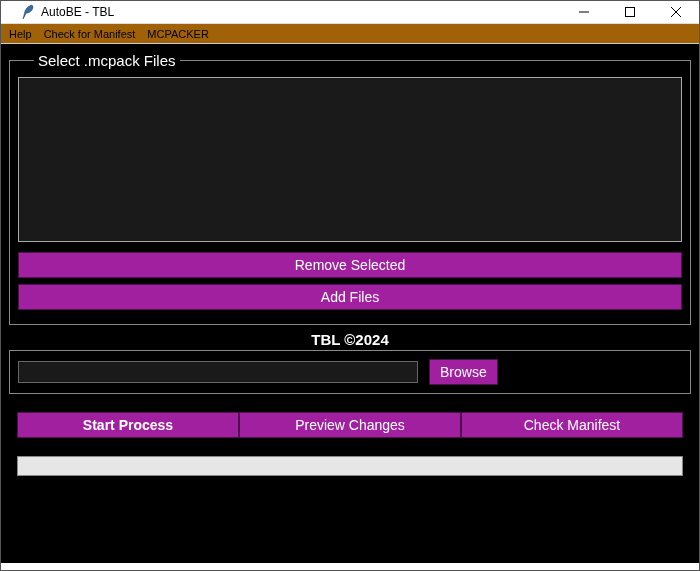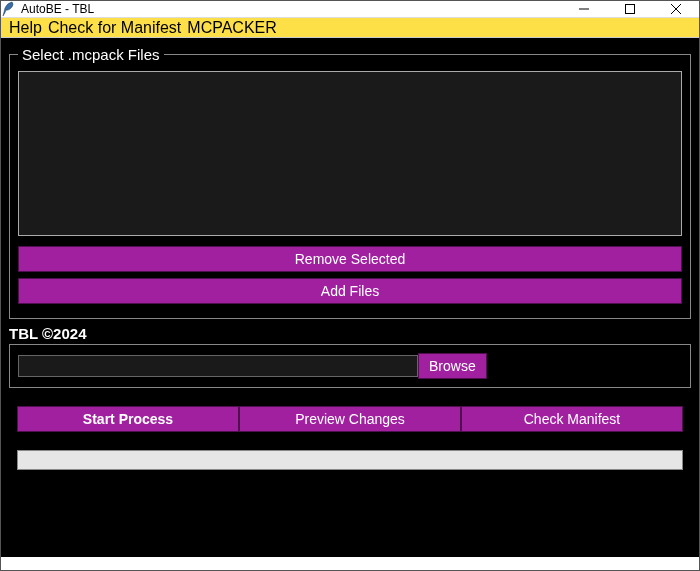--- a/index.html
+++ b/index.html
@@ -5,67 +5,68 @@
   * { box-sizing: border-box; margin: 0; padding: 0; }
   body {
     font-family: "Segoe UI", Tahoma, sans-serif;
     background: #ffffff;
     width: 700px;
     height: 571px;
     overflow: hidden;
     border: 1px solid #555;
   }
   .titlebar {
-    height: 17px;
+    height: 23px;
     background: #ffffff;
     display: flex;
     align-items: center;
     justify-content: space-between;
-    padding-left: 0;
+    padding-left: 20px;
     border-bottom: 1px solid #ddd;
   }
   .title-left { display: flex; align-items: center; gap: 6px; }
   .feather-icon svg { width: 14px; height: 16px; display:block; }
   .title-text { font-size: 12px; color: #000; }
   .win-controls { display: flex; }
   .win-btn {
     width: 46px; height: 30px;
     display:flex; align-items:center; justify-content:center;
     font-family: "Segoe UI Symbol", sans-serif;
     font-size: 10px;
     color:#000;
   }
   .win-btn svg { width:10px; height:10px; stroke:#000; stroke-width:1; fill:none; }
   .menubar {
     height: 20px;
-    background: #fde047;
+    background: #a16207;
     display:flex;
     align-items:center;
-    gap: 6px;
+    gap: 12px;
     padding-left: 8px;
-    font-size: 16px;
+    font-size: 11px;
     color:#000;
     border-bottom: 1px solid #ccc;
   }
   .menubar span { cursor: default; }
   .client {
     background:#000000;
     height: calc(571px - 30px - 20px - 2px);
     padding: 8px 8px 8px 8px;
     position: relative;
   }
   fieldset.group {
     border: 1px solid #888;
     padding: 8px 8px 8px 8px;
     margin: 0 0 6px 0;
   }
   fieldset.group legend {
     color: #ffffff;
     font-size: 15px;
     padding: 0 4px;
+    margin-left: 16px;
   }
   .file-list {
     width: 100%;
     height: 165px;
     background: #1a1a1a;
     border: 1px solid #aaa;
     margin-bottom: 10px;
   }
   .purple-btn {
     display:flex;
@@ -76,27 +77,27 @@
     font-size: 14px;
     height: 26px;
     border: 1px solid #501050;
     cursor: pointer;
   }
   .purple-btn.full { width:100%; margin-bottom:6px; }
   .copyright {
     color:#ffffff;
     font-weight:bold;
     font-size:15px;
-    text-align:left;
+    text-align:center;
     margin: 5px 0 2px 0;
   }
   .output-row {
     display:flex;
     align-items:center;
-    gap:0;
+    gap:11px;
   }
   .path-input {
     flex: 0 0 400px;
     height: 22px;
     background:#1a1a1a;
     border:1px solid #666;
     color:#fff;
     padding: 0 4px;
     font-size:12px;
   }

